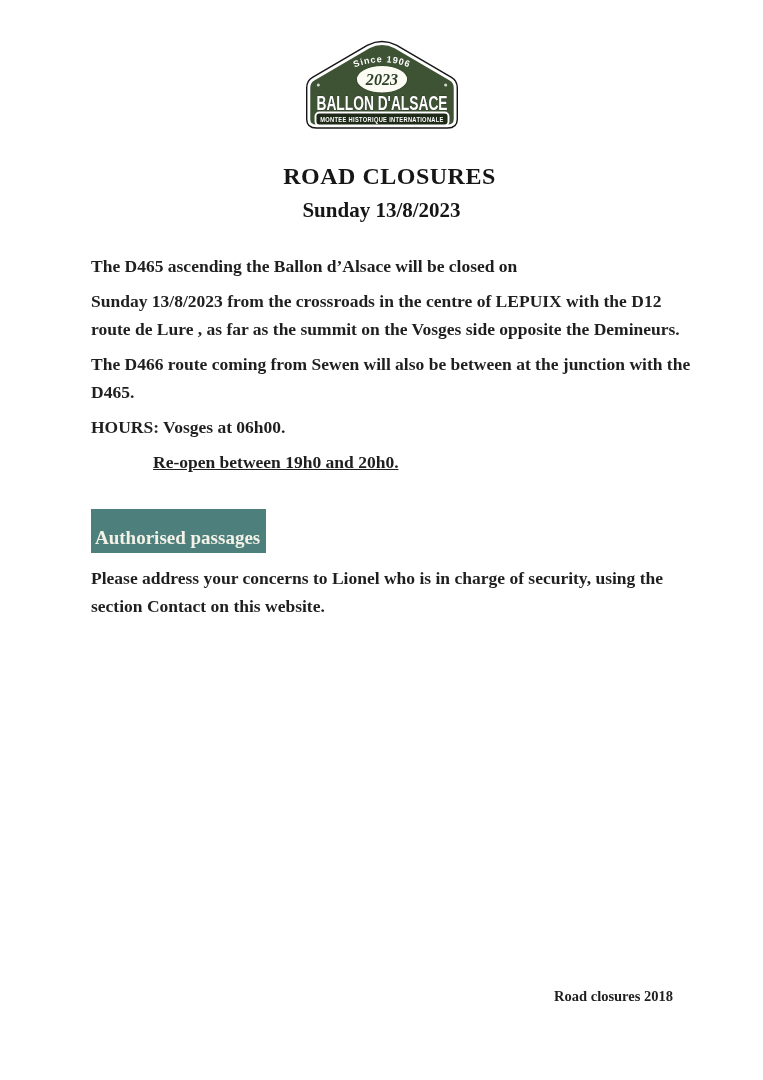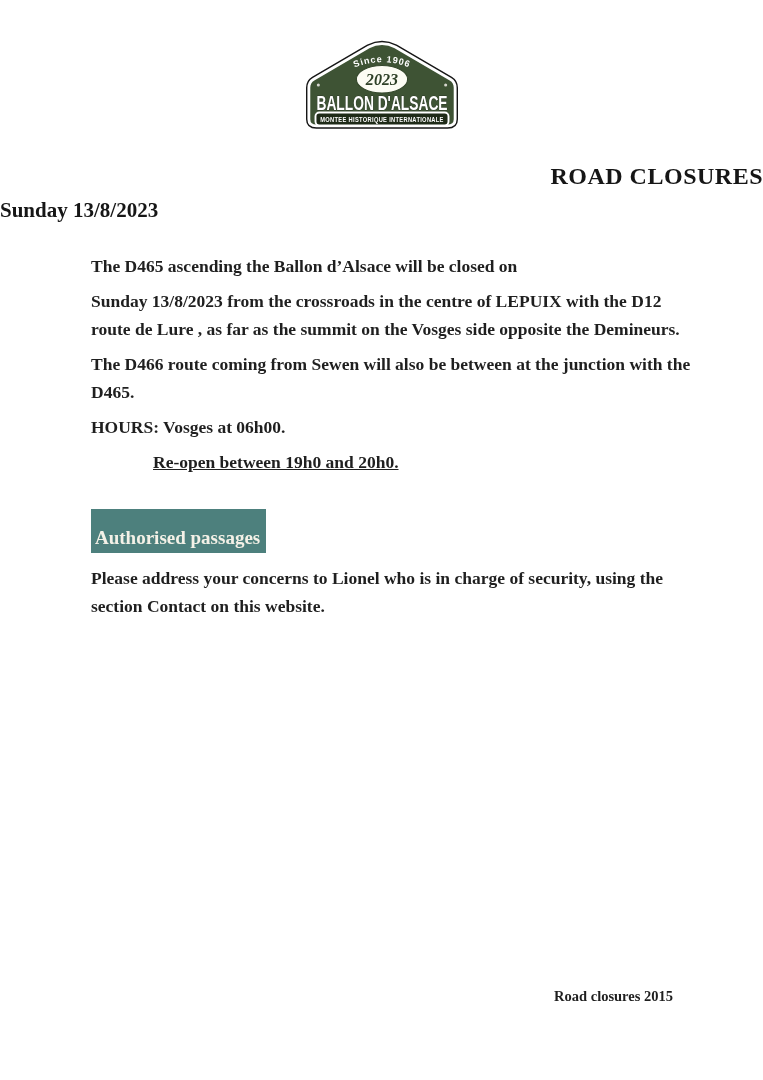--- a/index.html
+++ b/index.html
@@ -17,33 +17,33 @@
     position: absolute;
     top: 40px;
     left: 50%;
     transform: translateX(-50%);
   }
   .doc-title {
     position: absolute;
     top: 163px;
     left: 0;
     width: 100%;
-    text-align: right;
+    text-align: center;
     font-size: 24px;
     font-weight: 700;
     letter-spacing: 0.5px;
     color: #161616;
     padding-left: 16px;
   }
   .doc-subtitle {
     position: absolute;
     top: 198px;
     left: 0;
     width: 100%;
-    text-align: left;
+    text-align: center;
     font-size: 21px;
     font-weight: 700;
     color: #161616;
   }
   .content {
     position: absolute;
     top: 252px;
     left: 91px;
     width: 622px;
   }
@@ -121,15 +121,15 @@
 D465.</p>
     <p>HOURS: Vosges at 06h00.</p>
     <p class="hours-line2">Re-open between 19h0 and 20h0.</p>
     <div>
       <span class="section-heading">Authorised passages</span>
     </div>
     <p>Please address your concerns to Lionel who is in charge of security, using the
 section Contact on this website.</p>
   </div>
 
-  <div class="footer-note">Road closures 2015</div>
+  <div class="footer-note">Road closures 2018</div>
 
 </div>
 
 </body></html>

